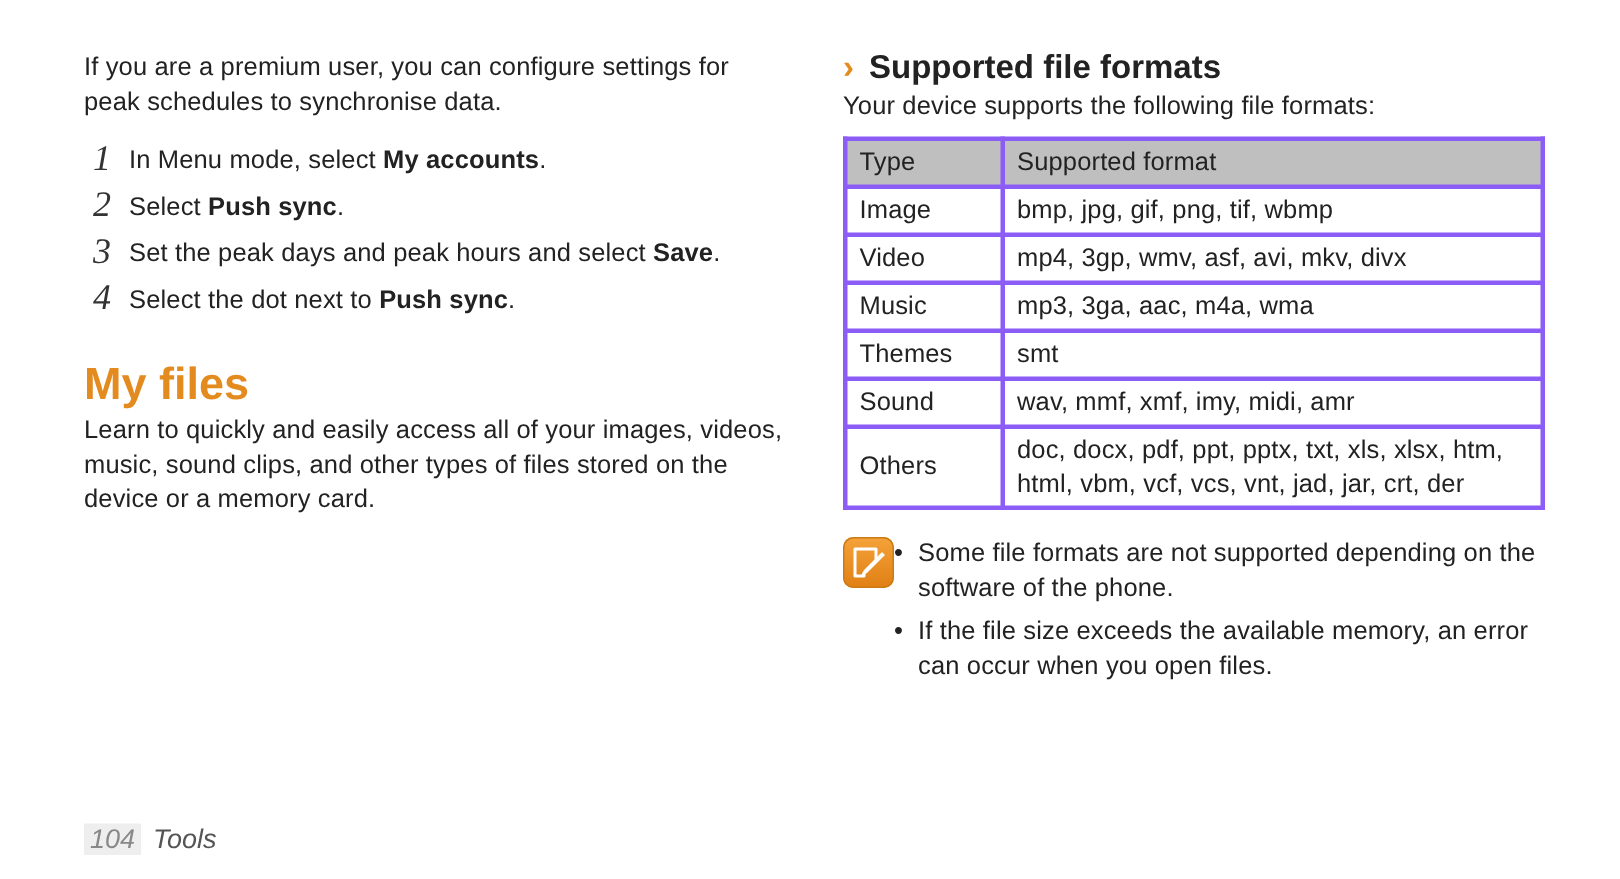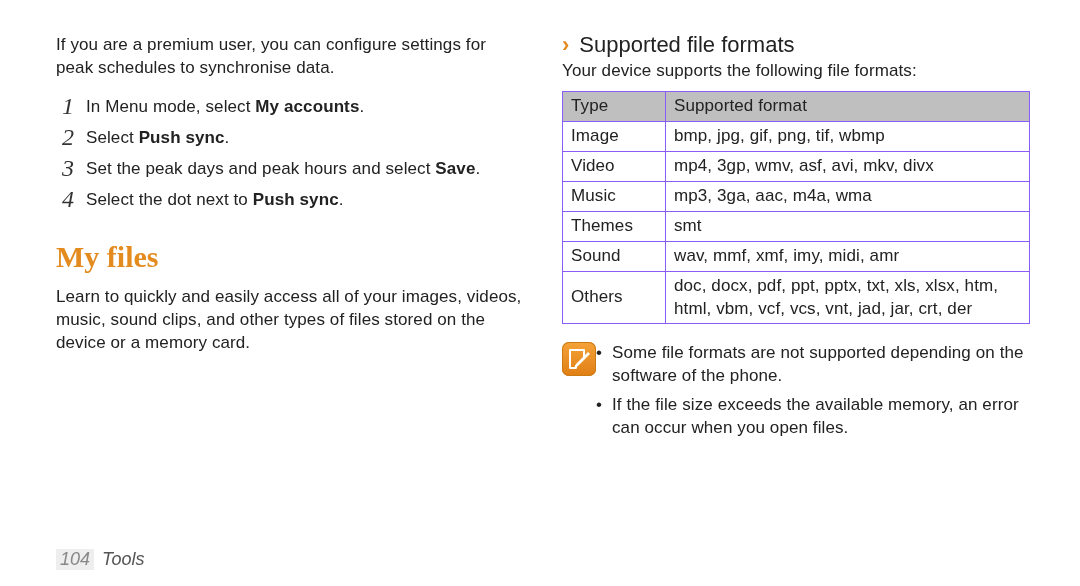--- a/index.html
+++ b/index.html
@@ -51,54 +51,54 @@
     font-family: "Times New Roman", Georgia, serif;
     font-style: italic;
     font-size: 24px;
     color: #333;
     width: 24px;
     text-align: center;
   }
   ol.steps b { font-weight: 700; }
 
   h1.section {
-    font-family: Liberation Serif, serif;
+    font-family: Liberation Sans, sans-serif;
     font-weight: 700;
     font-size: 30px;
     color: #e48b1f;
-    margin: 20px 0 12px 0;
+    margin: 20px 0 2px 0;
   }
   .myfiles-desc { margin: 0; }
 
   .sub-header {
     display: flex;
     align-items: baseline;
     gap: 10px;
     margin: 2px 0 2px 0;
   }
   .chevron {
     color: #e48b1f;
     font-weight: 900;
     font-size: 22px;
     line-height: 1;
   }
   .sub-title {
-    font-weight: 400;
+    font-weight: 700;
     font-size: 22px;
     color: #222;
   }
   .sfh-intro { margin: 2px 0 8px 0; }
 
   table.formats {
     border-collapse: collapse;
     width: 100%;
     margin-bottom: 18px;
   }
   table.formats th, table.formats td {
-    border: 1px solid #8b5cf6;
+    border: 3px solid #8b5cf6;
     padding: 3px 8px;
     text-align: left;
     vertical-align: middle;
     font-weight: 400;
   }
   table.formats thead th {
     background: #bfbfbf;
   }
   table.formats tbody td:first-child { width: 86px; }
 

